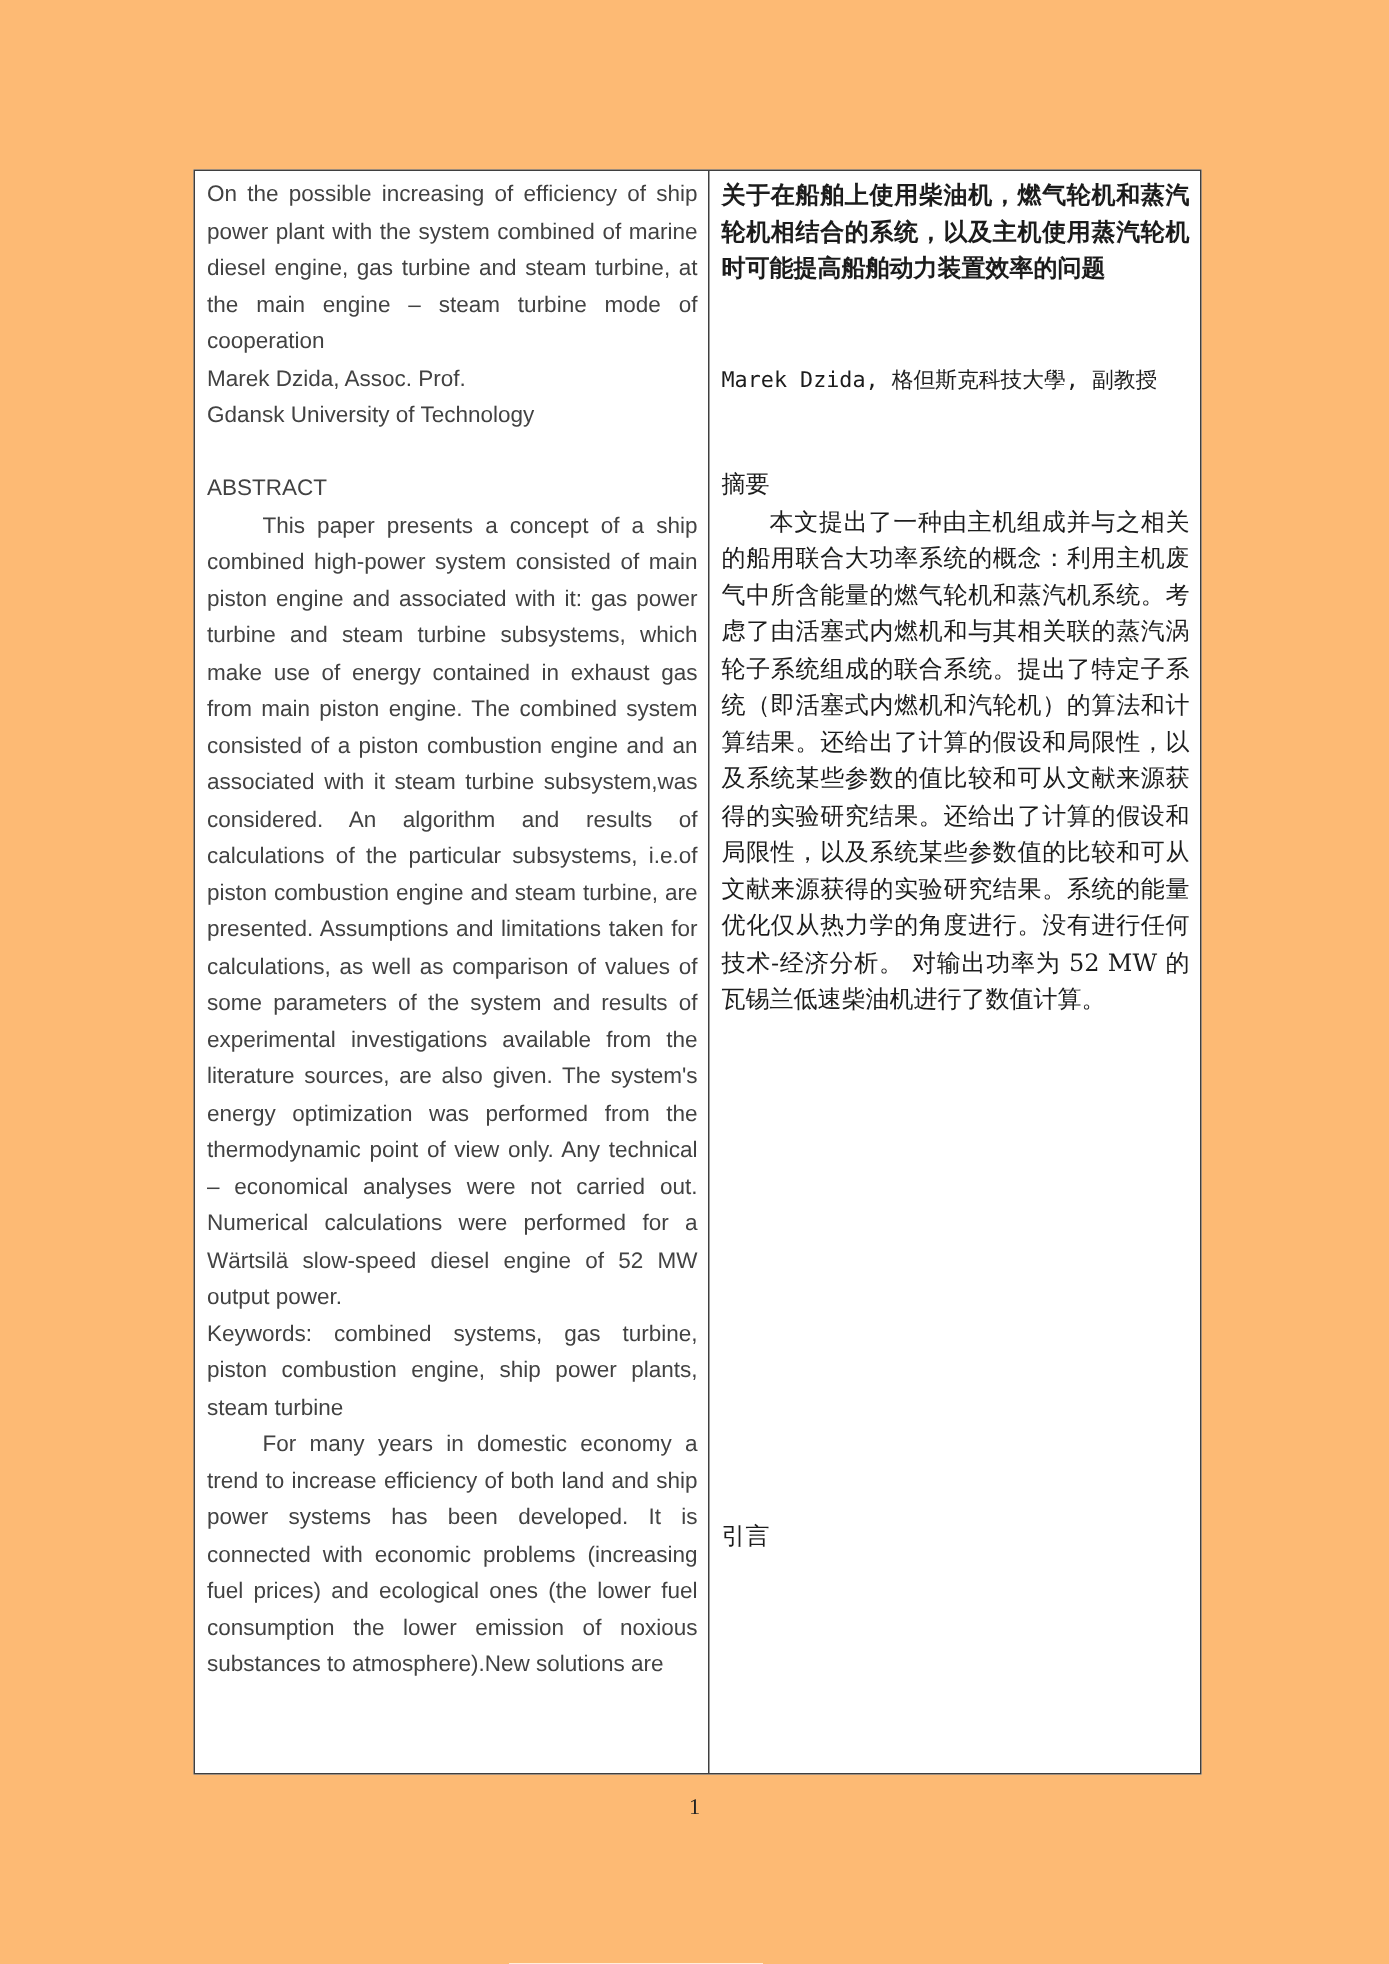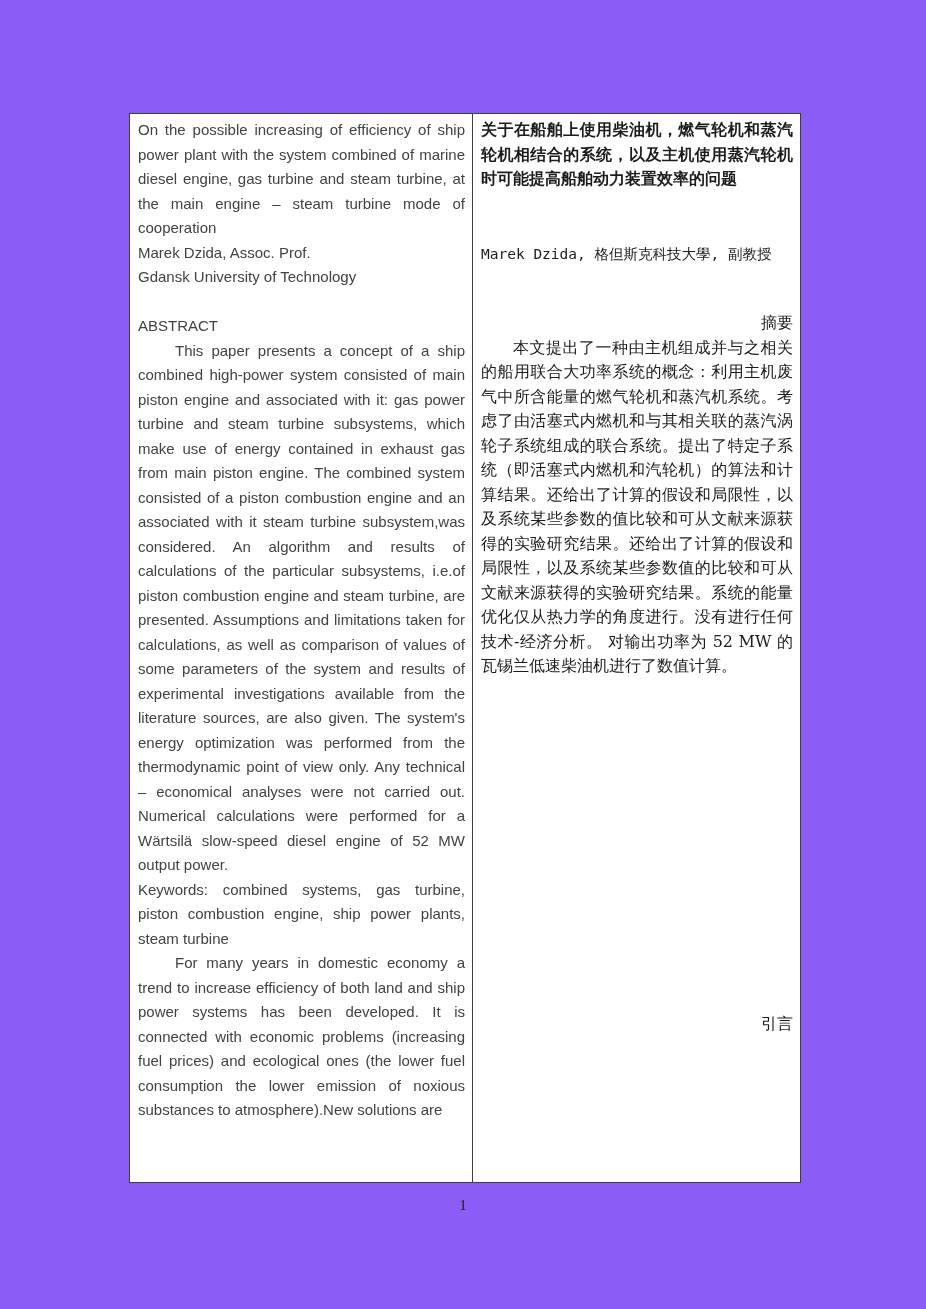--- a/index.html
+++ b/index.html
@@ -1,19 +1,19 @@
 <!DOCTYPE html>
 <html><head>
 <meta charset="utf-8">
 <style>
   html,body{margin:0;padding:0;background:#ffffff;}
   .page{
     position:relative;
     width:926px;height:1309px;
-    background:#8b5cf6;
+    background:#fdba74;
     overflow:hidden;
   }
   .doc-table{
     position:absolute;left:129px;top:113px;
     width:672px;height:1070px;
     border:1.5px solid #3f3f3f;
     box-sizing:border-box;
     display:flex;
     background:#ffffff;
   }
@@ -47,21 +47,21 @@
   }
   .r-author{
     top:128px;
     font-family:"DejaVu Sans Mono","DejaVu Sans",monospace;
     font-size:14.5px;
     white-space:nowrap;
   }
   .r-abs{top:197px;}
   .r-keywords{top:779px;font-family:"DejaVu Serif",serif;text-align:justify;}
   .r-intro{top:876px;margin-top:22px;}
-  .r-heading{margin:0;font-family:"DejaVu Serif",serif;text-align:right;}
+  .r-heading{margin:0;font-family:"DejaVu Serif",serif;text-align:left;}
   .r-body{margin:0;font-family:"DejaVu Serif",serif;text-align:justify;}
   .indent-zh{text-indent:2em;}
   .kw-label{font-weight:bold;}
   .page-number{
     position:absolute;top:1197px;left:0;width:100%;
     text-align:center;
     font-family:"Liberation Serif",serif;
     font-size:15px;color:#222222;
   }
 </style>

